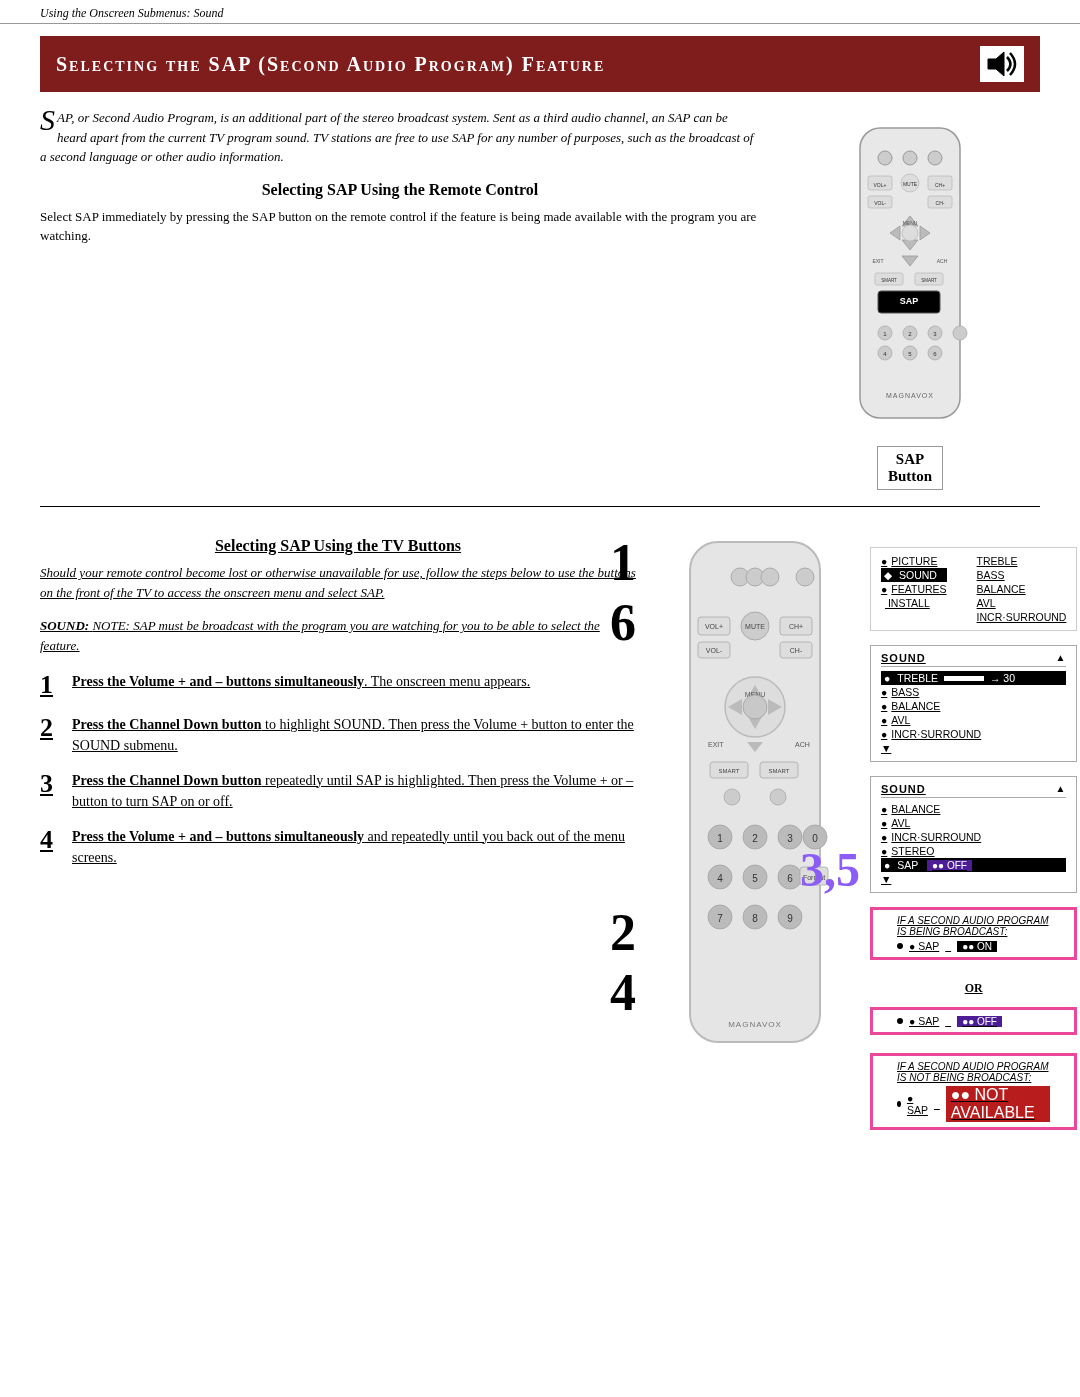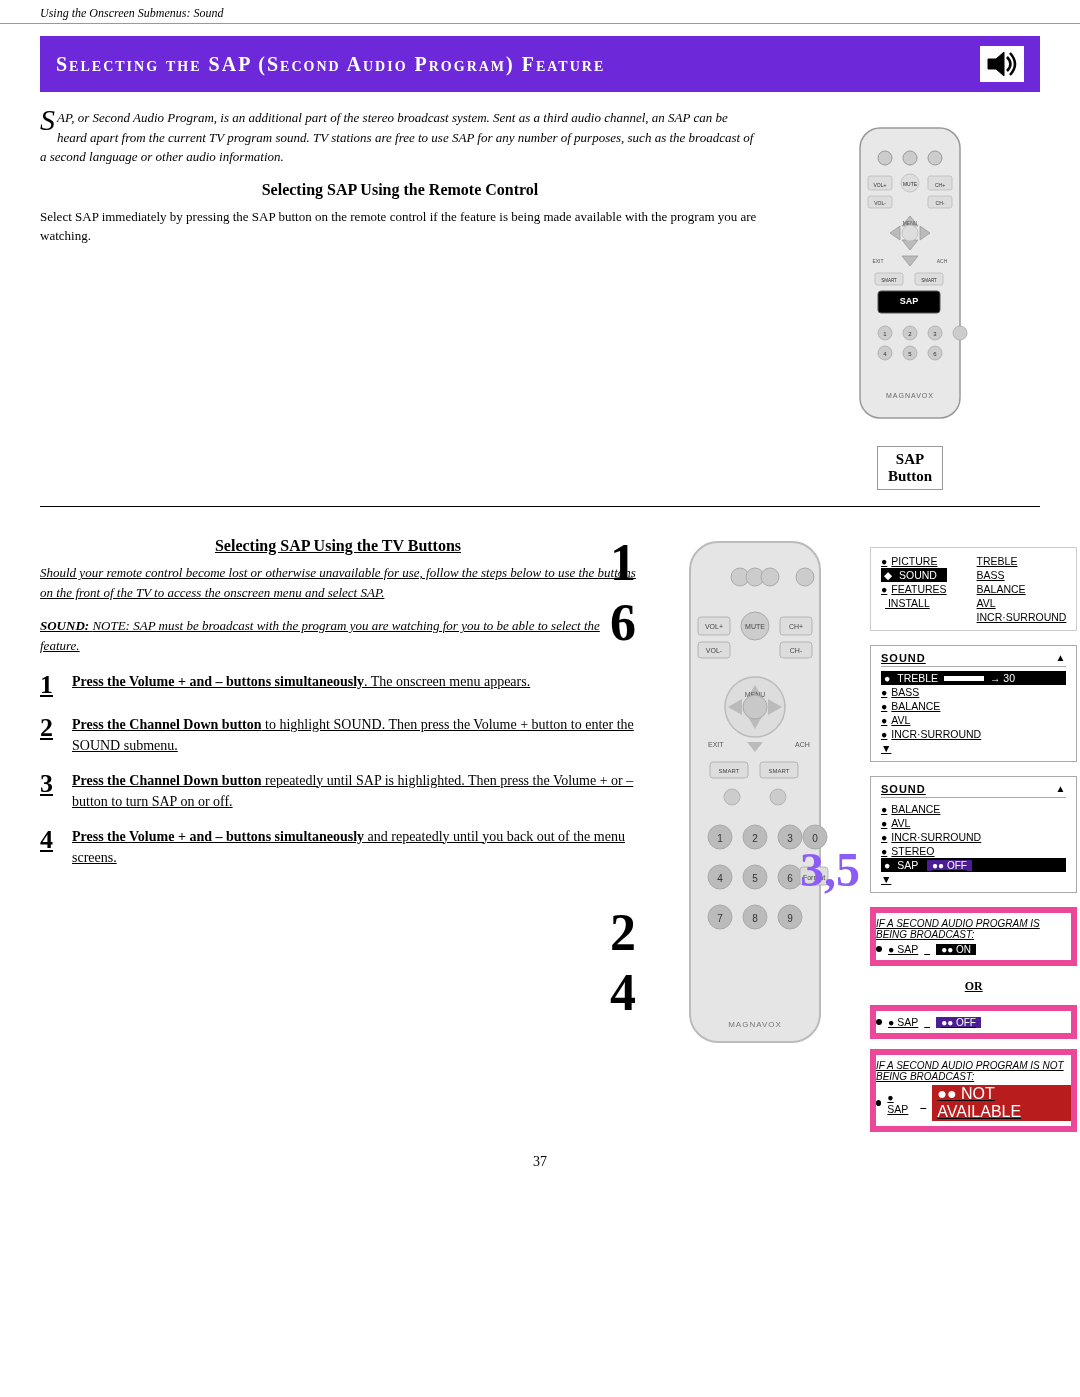--- a/index.html
+++ b/index.html
@@ -16,21 +16,21 @@
     .top-header {
       text-align: left;
       padding: 6px 40px 2px 40px;
       font-size: 12px;
       font-style: italic;
       border-bottom: 1px solid #999;
     }
 
     
     .title-banner {
-      background: #6d28d9;
+      background: #7f1d1d;
       color: #fff;
       margin: 12px 40px 0 40px;
       padding: 10px 16px;
       display: flex;
       align-items: center;
       justify-content: space-between;
       gap: 44px;
     }
     .title-banner h1 {
       font-size: 22px;
@@ -192,23 +192,23 @@
     .sound-menu-title {
       font-weight: bold;
       border-bottom: 1px solid #aaa;
       margin-bottom: 4px;
       padding-bottom: 2px;
       letter-spacing: 1px;
     }
 
     
     .sap-status-box {
-      border: 6px solid #ec4899;
-      padding: 5px 0;
-      margin-bottom: 2px;
+      border: 3px solid #ec4899;
+      padding: 5px 24px;
+      margin-bottom: 10px;
       font-size: 10.5px;
       font-family: Arial, sans-serif;
     }
     .sap-label-row {
       display: flex;
       align-items: center;
       gap: 6px;
     }
     .sap-dot {
       width: 6px;
@@ -574,15 +574,14 @@
             &nbsp;&nbsp;
             <span class="not-avail-box">●● NOT AVAILABLE</span>
           </div>
         </div>
 
       </div>
     </div>
 
   </div>
 
-  <div class="page-number">37</div>
 
 </div>
 
 </body></html>

